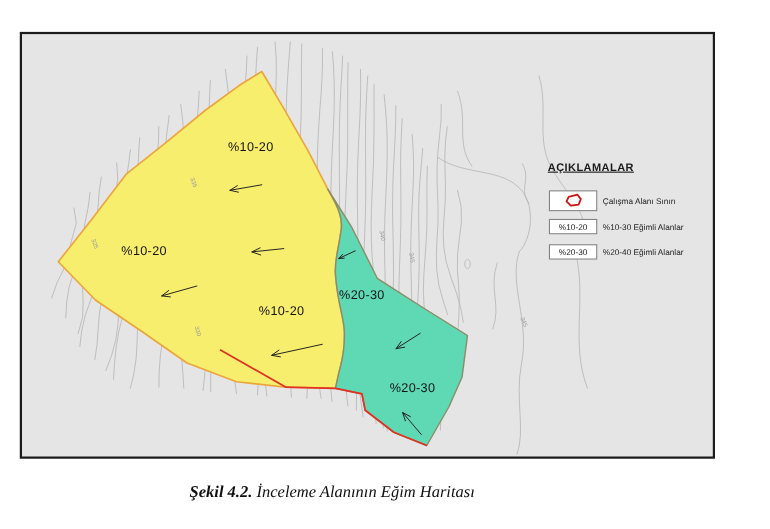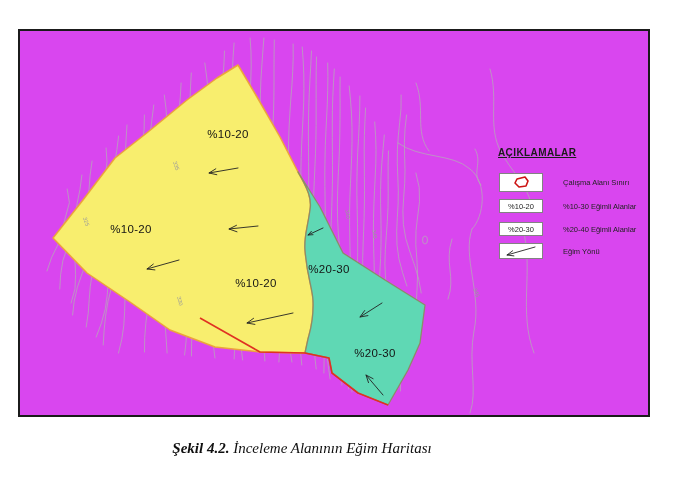--- a/index.html
+++ b/index.html
@@ -1,28 +1,28 @@
 <!DOCTYPE html>
 <html><head>
 <meta charset="utf-8">
 <style>
   html,body{margin:0;padding:0;background:#ffffff;}
   .page{position:relative;width:700px;height:481px;background:#ffffff;
         font-family:"Liberation Sans",sans-serif;overflow:hidden;}
   .frame{position:absolute;left:18px;top:29px;width:628px;height:384px;
-         border:2px solid #1b1b1b;background:#d946ef;}
+         border:2px solid #1b1b1b;background:#e5e5e5;}
   .map-svg{position:absolute;left:0;top:0;}
   .region-label{position:absolute;transform:translate(-50%,-50%);
         font-size:11.5px;color:#141414;letter-spacing:.3px;white-space:nowrap;}
   .legend-title{position:absolute;left:478px;top:116px;width:102px;text-align:left;
         font-weight:bold;font-size:10px;text-decoration:underline;letter-spacing:.4px;color:#1a1a1a;}
   .lg-row{position:absolute;left:479px;display:flex;align-items:center;}
   .lg-box{width:44px;border:1px solid #828282;background:#fff;display:flex;align-items:center;
         justify-content:center;font-size:7.5px;color:#222;box-sizing:border-box;flex:none;}
-  .lg-label{margin-left:20px;font-size:7.5px;color:#222;white-space:nowrap;}
+  .lg-label{margin-left:5px;font-size:7.5px;color:#222;white-space:nowrap;}
   .caption{position:absolute;left:0;top:440px;width:604px;text-align:center;
         font-family:"Liberation Serif",serif;font-style:italic;font-size:15px;color:#101010;}
   .caption .cap-prefix{font-weight:bold;}
 </style>
 </head>
 <body>
 
 <div class="page">
 
   <div class="frame">
@@ -133,28 +133,20 @@
     <div class="lg-row" style="top:168px">
       <div class="lg-box" style="height:14px">%10-20</div>
       <div class="lg-label">%10-30 Eğimli Alanlar</div>
     </div>
 
     <div class="lg-row" style="top:191px">
       <div class="lg-box" style="height:14px">%20-30</div>
       <div class="lg-label">%20-40 Eğimli Alanlar</div>
     </div>
 
-    <div class="lg-row" style="top:212px">
-      <div class="lg-box" style="height:16px">
-        <svg width="38" height="14" viewBox="0 0 38 14">
-          <path d="M33,3 L5,11 M11.9,11.9 L5,11 L10.6,6.8" fill="none" stroke="#222" stroke-width="0.9" stroke-linecap="round"></path>
-        </svg>
-      </div>
-      <div class="lg-label">Eğim Yönü</div>
-    </div>
 
   </div>
 
   <div class="caption">
     <span class="cap-prefix">Şekil 4.2.</span><span> İnceleme Alanının Eğim Haritası</span>
   </div>
 
 </div>
 
 </body></html>

